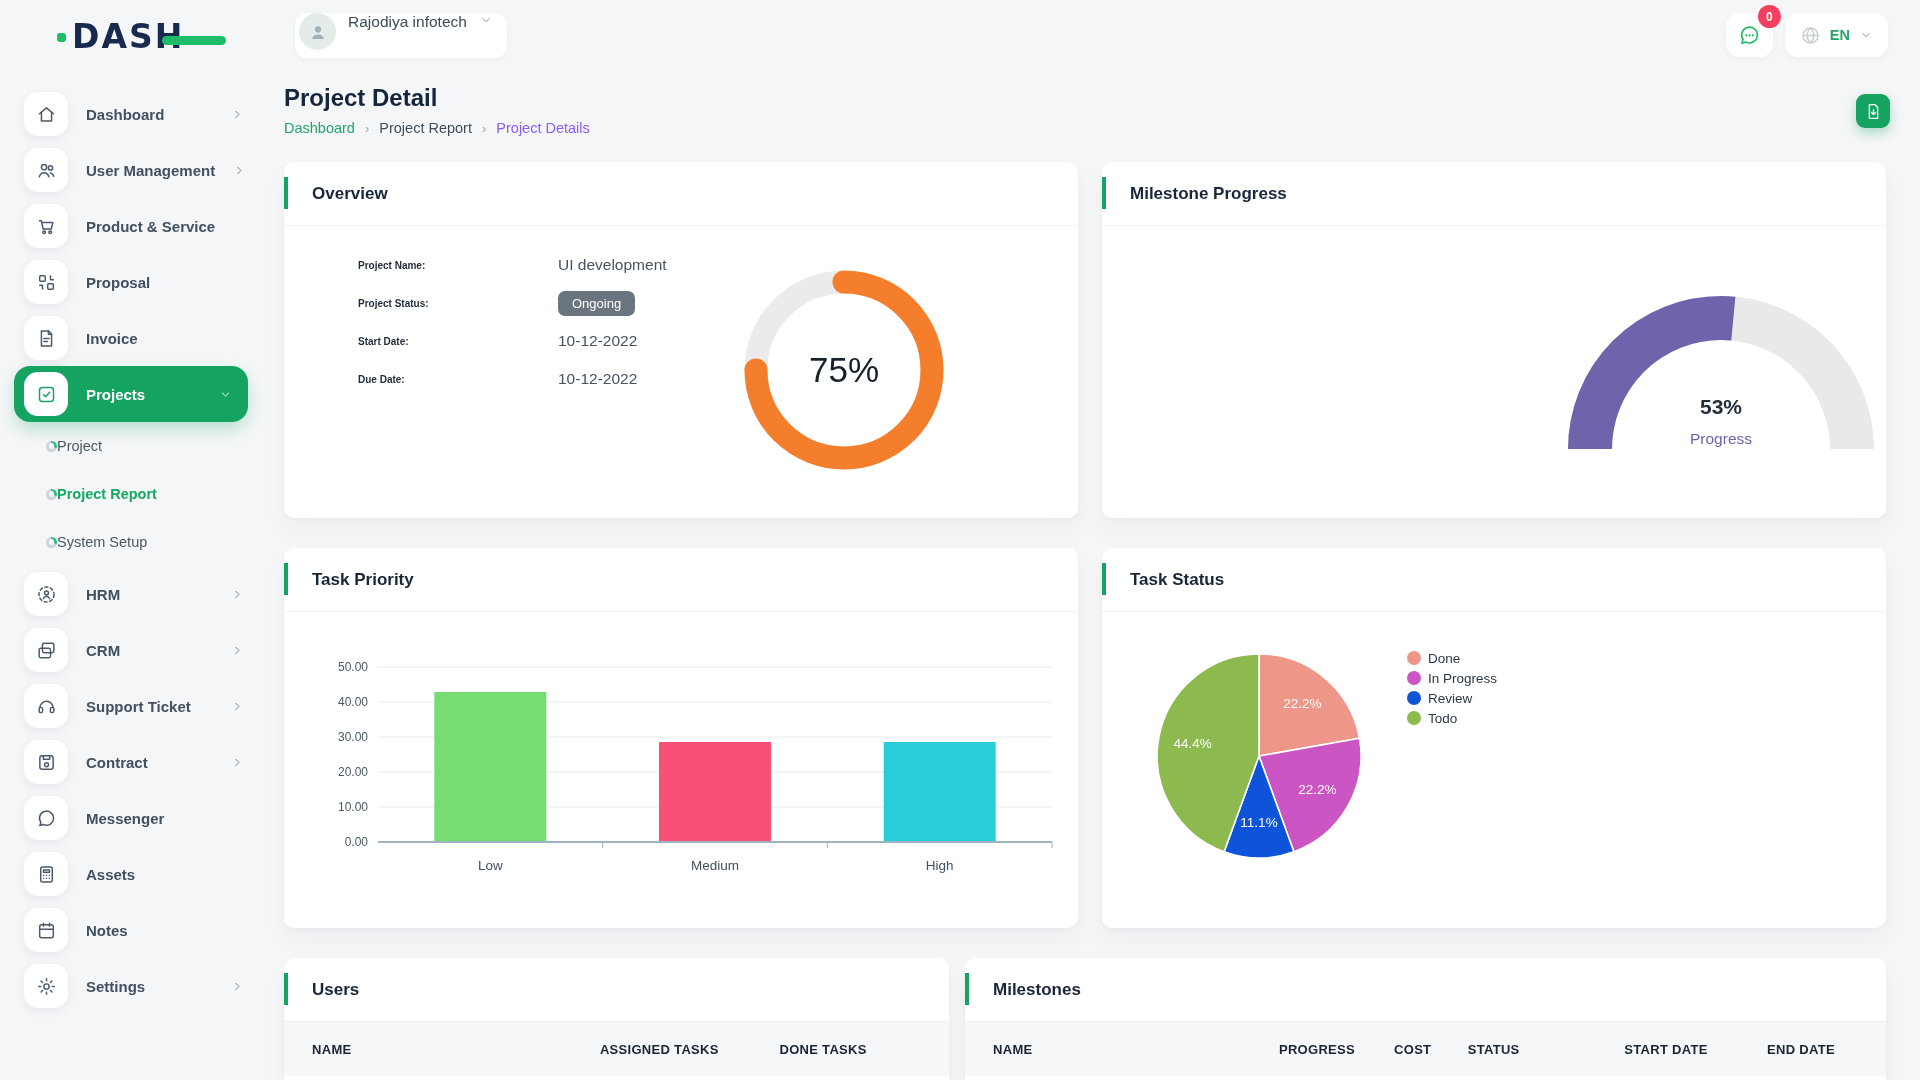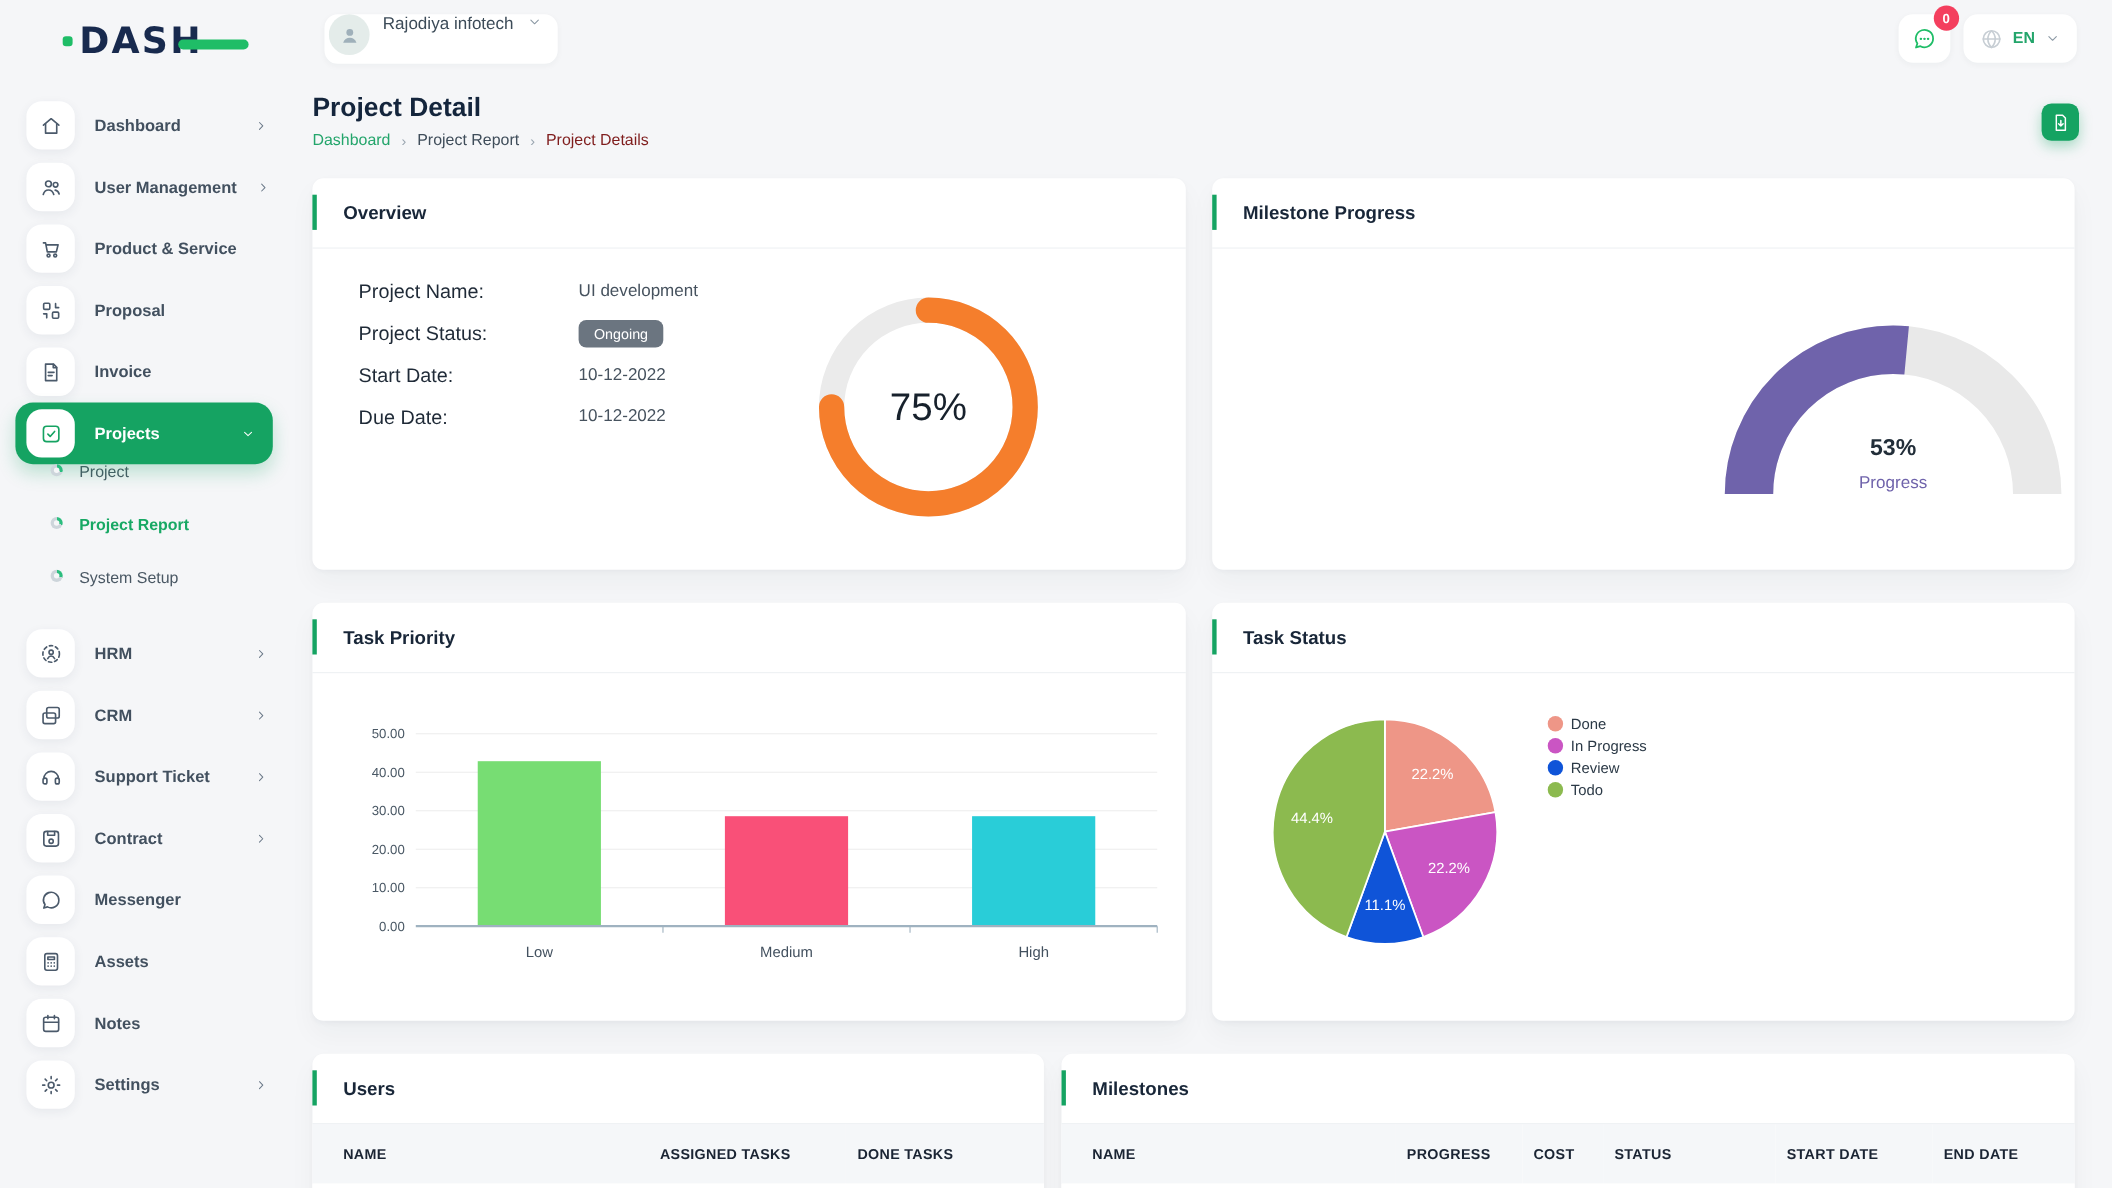--- a/index.html
+++ b/index.html
@@ -37,34 +37,34 @@
   .icon-tile { width:44px; height:44px; background:#fff; border-radius:14px; display:flex; align-items:center; justify-content:center;
     color:#4b5a6b; box-shadow:0 3px 10px rgba(40,60,90,.07); flex:none; margin-left:10px; }
   .icon-tile svg { width:21px; height:21px; }
   .nav-label { font-size:15px; font-weight:600; color:#42505f; white-space:nowrap; }
   .nav-chevron { margin-left:auto; color:#6a7888; display:flex; }
   .nav-chevron svg { width:13px; height:13px; }
   .nav-item.active { background:#15a362; border-radius:16px; margin-right:16px; padding-right:16px;
     box-shadow:0 8px 16px rgba(21,163,98,.25); }
   .nav-item.active .nav-label, .nav-item.active .nav-chevron { color:#fff; }
   .nav-item.active .icon-tile { color:#15a362; box-shadow:none; }
-  .sub-item { display:flex; align-items:flex-start; gap:15px; height:48px; padding-left:32px; cursor:pointer; }
+  .sub-item { display:flex; align-items:center; height:48px; padding-left:32px; cursor:pointer; }
   .bullet { width:11px; height:11px; border-radius:50%; background:conic-gradient(#2bbd7e 0 30%, #cdd5db 0); position:relative; flex:none; }
   .bullet::after { content:""; position:absolute; inset:2.6px; border-radius:50%; background:#f5f6f8; }
   .sub-label { font-size:14.5px; color:#4a5864; }
   .sub-item.active .sub-label { color:#17a864; font-weight:700; }
 
   
   .content { position:absolute; left:284px; top:0; width:1602px; }
   .page-head { margin-top:84px; position:relative; }
   .page-title { font-size:24px; font-weight:700; color:#14253c; }
   .breadcrumb { margin-top:8px; font-size:14.5px; display:flex; gap:10px; align-items:center; }
   .bc-link { color:#23a56b; cursor:pointer; }
   .bc-current { color:#3f4d5a; cursor:pointer; }
-  .bc-muted { color:#7f1d1d; }
+  .bc-muted { color:#8b5cf6; }
   .bc-sep { color:#9aa6b0; font-size:13px; }
   .export-btn { position:absolute; right:-4px; top:10px; width:34px; height:34px; border-radius:9px; background:#15a362; border:none;
     color:#fff; display:flex; align-items:center; justify-content:center; cursor:pointer; box-shadow:0 5px 12px rgba(21,163,98,.35); }
   .export-btn svg { width:19px; height:19px; }
 
   .card-row { display:flex; gap:24px; margin-top:26px; }
   .card-row.tables { gap:16px; margin-top:30px; }
   .card { background:#fff; border-radius:10px; position:relative;
     box-shadow:0 2px 4px rgba(30,41,59,.03), 0 12px 24px rgba(30,41,59,.04); }
   .card-header { height:64px; display:flex; align-items:center; padding:0 28px; border-bottom:1px solid #eef1f3; position:relative; }
@@ -74,21 +74,21 @@
   .card.overview { width:794px; height:356px; }
   .card.milestone { width:784px; height:356px; }
   .card.priority { width:794px; height:380px; }
   .card.status { width:784px; height:380px; }
   .card.users { width:665px; height:300px; }
   .card.milestones { width:921px; height:300px; }
 
   .overview-body { position:relative; height:291px; }
   .fields { position:absolute; left:42px; top:20px; }
   .field-row { display:flex; align-items:center; height:38px; }
-  .field-label { width:200px; font-weight:400; font-size:18px; color:#1f2a37; }
+  .field-label { width:200px; font-weight:700; font-size:10px; color:#1f2a37;margin-left:32px; }
   .field-value { font-size:15.5px; color:#46525e; }
   .badge { background:#6b7580; color:#fff; font-size:13px; padding:5px 14px; border-radius:7px; }
   .donut-wrap { position:absolute; left:450px; top:34px; }
 
   .gauge-wrap { display:flex; justify-content:flex-end; margin-top:58px; }
   .bar-wrap { margin:26px 0 0 6px; }
   .pie-wrap { margin:16px 0 0 40px; }
 
   table { width:100%; border-collapse:collapse; }
   thead tr { background:#f5f7f9; }

